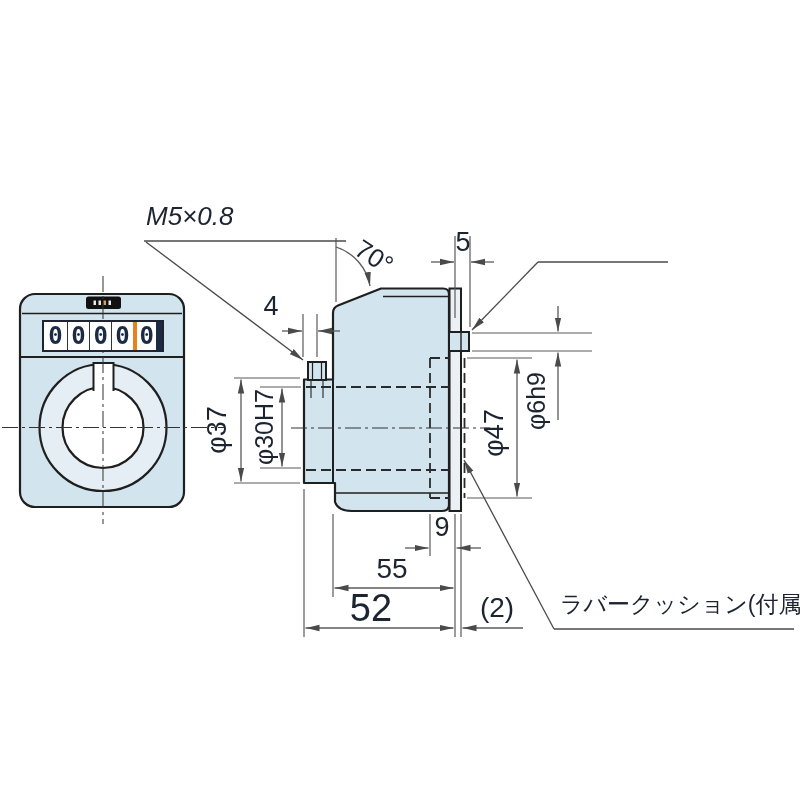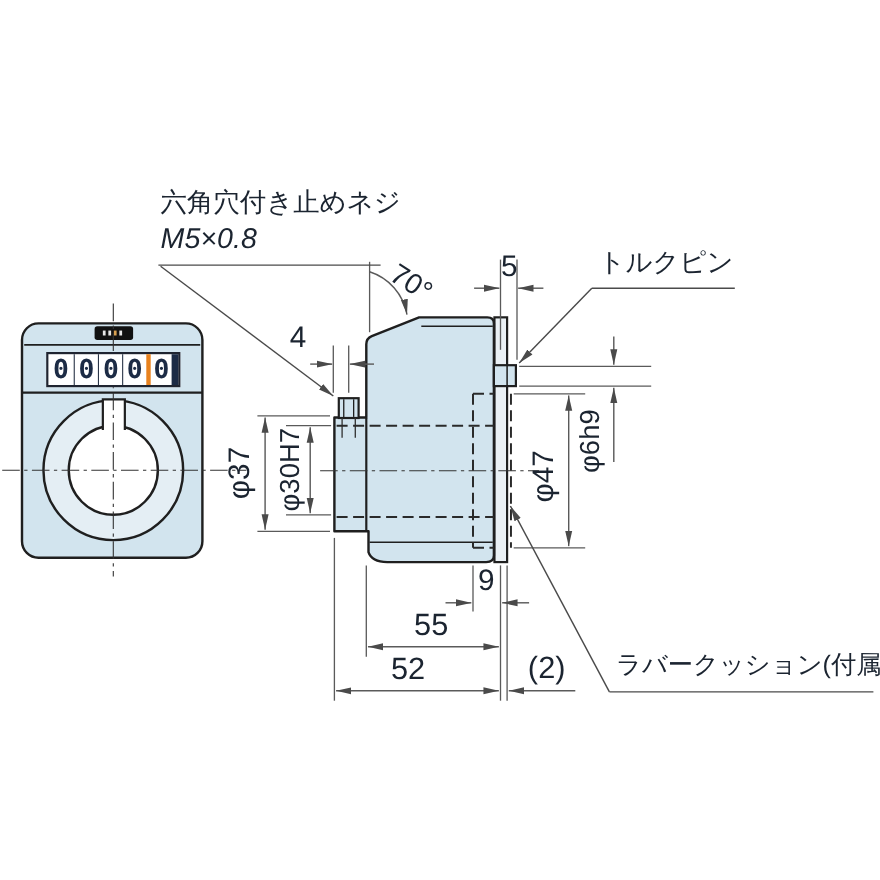--- a/index.html
+++ b/index.html
@@ -148,29 +148,27 @@
   <div class="counter">
     <span class="digit d1">0</span>
     <span class="digit d2">0</span>
     <span class="digit d3">0</span>
     <span class="digit d4">0</span>
     <span class="obar"></span>
     <span class="digit d5">0</span>
     <span class="cap"></span>
   </div>
 
-  <div class="lbl" style="left:146px;top:172px;font-size:24px;">六角穴付き止めネジ</div>
   <div class="lbl" style="left:146px;top:202px;font-size:26px;font-style:italic;">M5×0.8</div>
   <div class="lbl tilt" style="left:374px;top:257px;font-size:26px;">70°</div>
   <div class="lbl ctr" style="left:463px;top:243px;font-size:27px;">5</div>
-  <div class="lbl" style="left:544px;top:226px;font-size:24px;">トルクピン</div>
   <div class="lbl ctr" style="left:271px;top:307px;font-size:27px;">4</div>
   <div class="lbl rot" style="left:218px;top:430px;font-size:27px;">φ37</div>
   <div class="lbl rot" style="left:265px;top:427px;font-size:25px;">φ30H7</div>
   <div class="lbl rot" style="left:495px;top:433px;font-size:27px;">φ47</div>
   <div class="lbl rot" style="left:537px;top:401px;font-size:25px;">φ6h9</div>
   <div class="lbl ctr" style="left:442px;top:528px;font-size:27px;">9</div>
   <div class="lbl ctr" style="left:392px;top:569px;font-size:28px;">55</div>
-  <div class="lbl ctr" style="left:371px;top:609px;font-size:28px;">52</div>
+  <div class="lbl ctr" style="left:371px;top:609px;font-size:38px;">52</div>
   <div class="lbl ctr" style="left:497px;top:608px;font-size:28px;">(2)</div>
   <div class="lbl" style="left:560px;top:592px;font-size:23px;">ラバークッション(付属品)</div>
 
 </div>
 
 </body></html>

